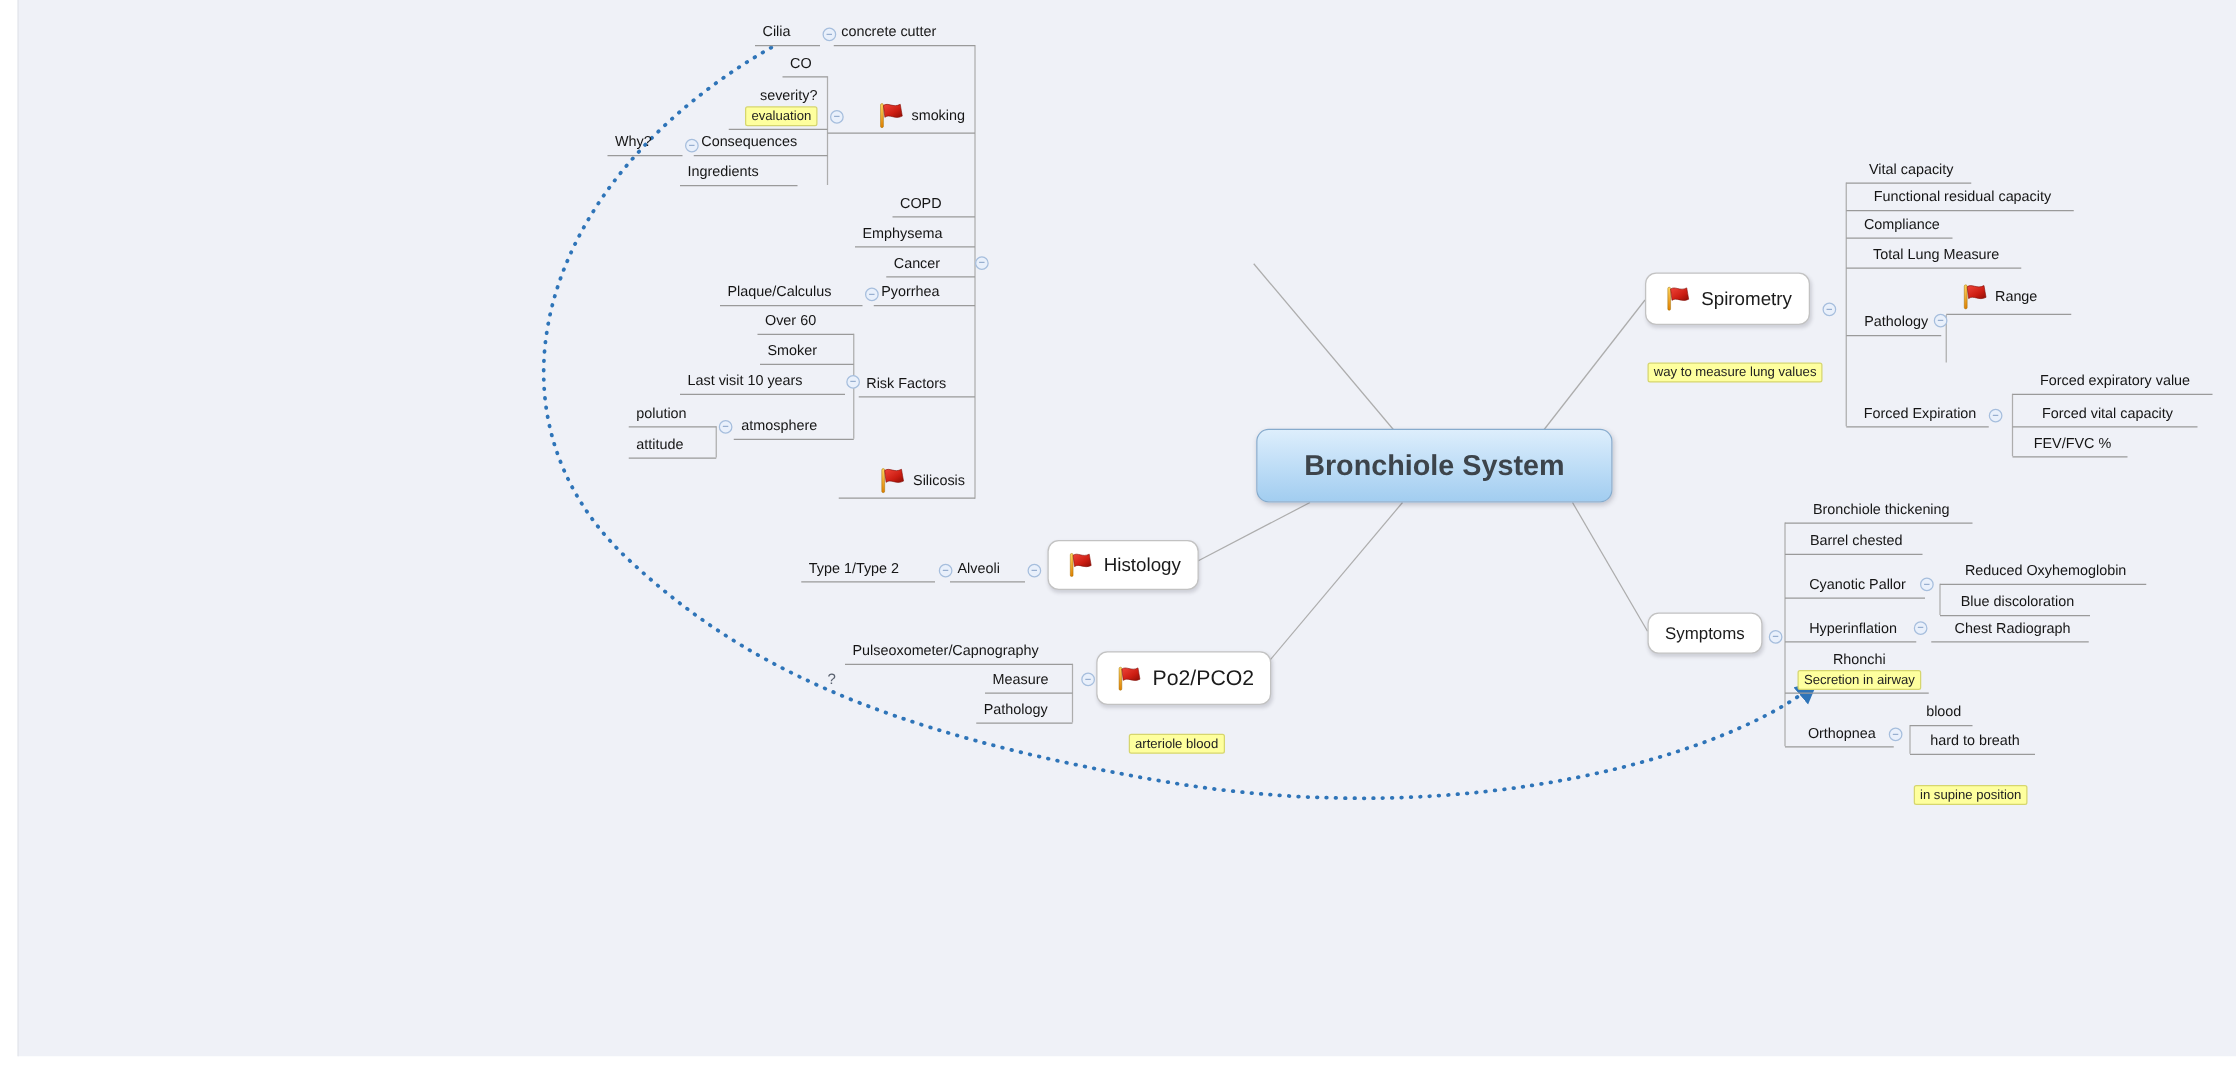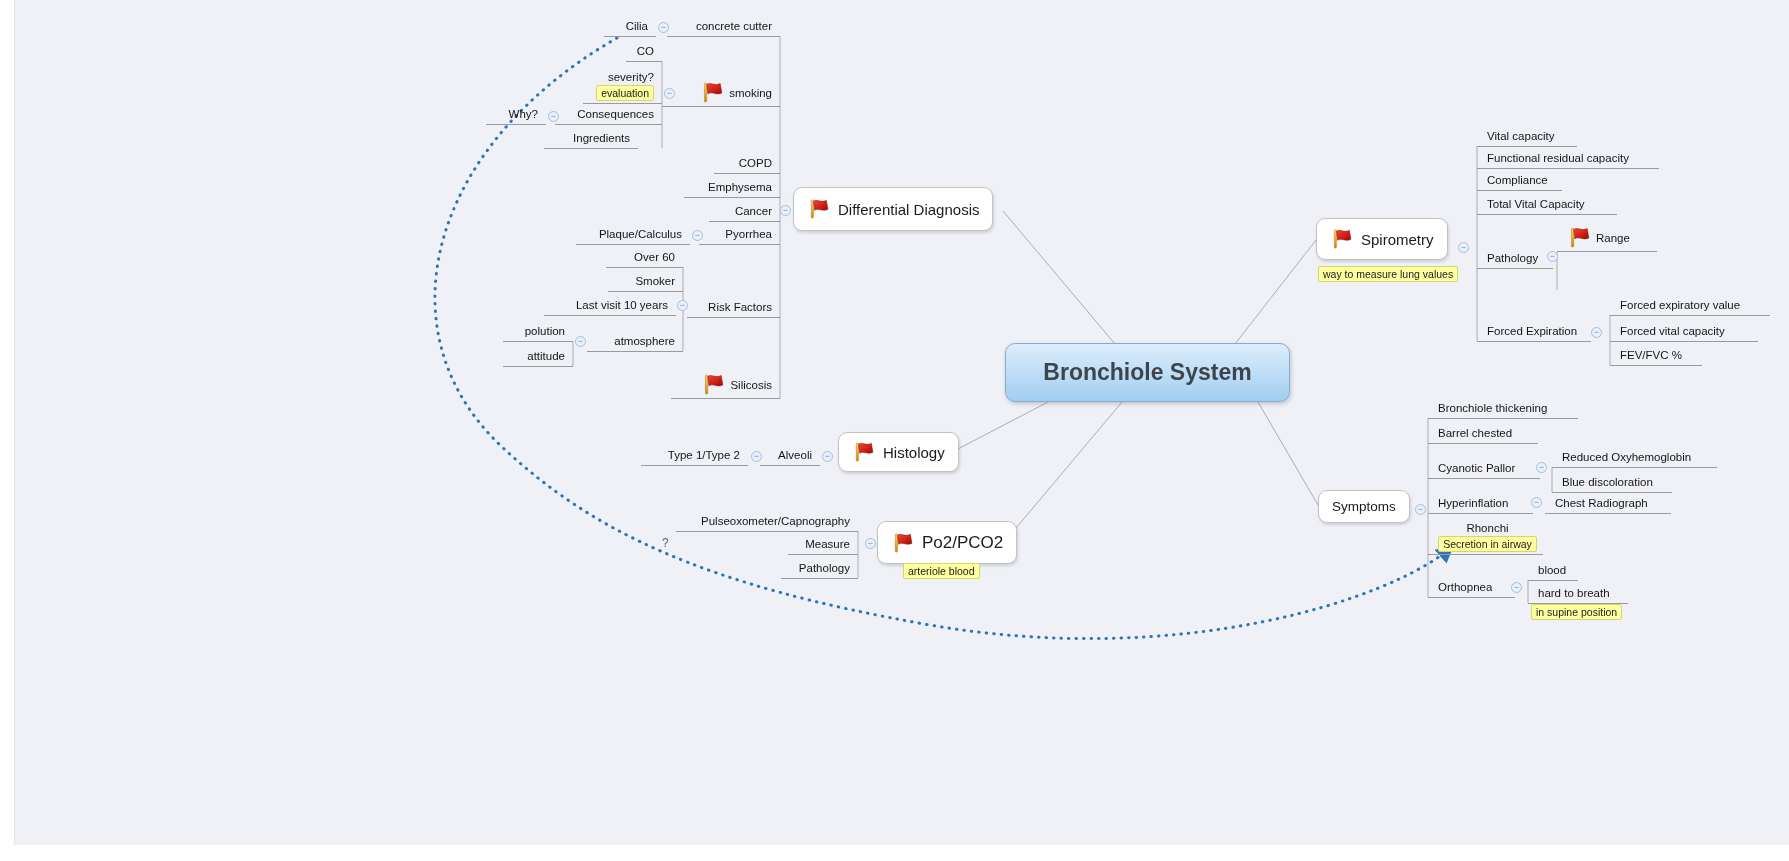--- a/index.html
+++ b/index.html
@@ -1,31 +1,31 @@
 <!DOCTYPE html>
 <html><head>
 <meta charset="utf-8">
 <style>
   html,body{margin:0;padding:0;background:#ffffff;font-family:"Liberation Sans",sans-serif;}
   #stage{position:relative;width:1789px;height:861px;overflow:hidden;background:#ffffff;}
   #canvas{position:absolute;left:14px;top:0;width:1775px;height:845px;background:#eff1f7;border-left:1px solid #e3e5ec;}
   svg.lines{position:absolute;left:0;top:0;pointer-events:none;}
   .sub{position:absolute;font-size:11.5px;line-height:14px;color:#151515;border-bottom:1px solid #9a9a9a;
        padding:2px 6px 3px;white-space:nowrap;box-sizing:border-box;}
-  .sub.l{text-align:right;padding-right:8px;}
-  .sub.r{text-align:left;padding-left:10px;}
+  .sub.l{padding-right:8px;}
+  .sub.r{text-align:center;padding-left:10px;}
   .sub.flagged{display:flex;align-items:flex-end;gap:4px;padding-bottom:1px;height:30px;}
   .sub.flagged.l{justify-content:flex-end;}
   .sub.flagged .tlabel{padding-bottom:5px;}
   .stack{display:flex;flex-direction:column;gap:1px;padding-bottom:2px;}
   .stack.l{align-items:flex-end;}
   .stack.c{align-items:center;text-align:center;}
   .ylabel{background:#feff9e;border:1px solid #d6d66e;border-radius:2px;font-size:10.5px;line-height:12px;
           padding:1px 4px;color:#222;white-space:nowrap;}
-  .ylabel.abs{position:absolute;}
+  .ylabel.abs{position:absolute;margin-top:24px;}
   .mainbox{position:absolute;display:flex;align-items:center;gap:7px;background:#ffffff;border:1px solid #c2c2c2;
            border-radius:9px;padding:0 13px;font-size:15px;color:#1b1b1b;white-space:nowrap;
            box-shadow:1px 2px 3px rgba(60,60,80,0.18);box-sizing:border-box;}
   .central{position:absolute;display:flex;align-items:center;justify-content:center;
            background:linear-gradient(#ddeefc,#bcdcf6 55%,#a2cdf0);border:1px solid #86abcd;border-radius:10px;
            font-size:23px;font-weight:bold;color:#3d444b;box-shadow:1px 2px 4px rgba(60,60,80,0.25);box-sizing:border-box;}
   .collapse{position:absolute;width:11px;height:11px;border-radius:50%;background:#e9f0fb;border:1px solid #a6bedd;
             color:#7291bb;font-size:9px;line-height:9px;text-align:center;box-sizing:border-box;cursor:pointer;}
   .flag{width:25px;height:25px;flex:0 0 auto;}
   .mainbox .flag{width:24px;height:24px;}
@@ -79,26 +79,20 @@
     </g>
     <path d="M617,38 C430,145 380,330 500,445 C590,530 700,585 930,625 C1180,668 1390,600 1452,547" stroke="#2e74b8" stroke-width="3" fill="none" stroke-linecap="round" stroke-dasharray="0.5 7" marker-end="url(#relarrow)"></path>
   </svg>
 
   <span class="qmark" style="left:662px;top:536px">?</span>
 
   <div class="central" style="left:1005px;top:343px;width:285px;height:59px">
     <span>Bronchiole System</span>
   </div>
 
-  <div class="mainbox" style="left:793px;top:187px;height:44px">
-    <svg class="flag" viewBox="0 0 26 26">
-        <use href="#flagdef"></use>
-      </svg>
-    <span>Differential Diagnosis</span>
-  </div>
   <div class="sub l" style="left:667px;top:17px;width:113px">concrete cutter</div>
   <div class="sub l" style="left:604px;top:17px;width:52px">Cilia</div>
   <div class="sub l" style="left:626px;top:42px;width:36px">CO</div>
   <div class="sub l flagged" style="left:662px;top:77px;width:118px">
     <svg class="flag" viewBox="0 0 26 26">
         <use href="#flagdef"></use>
       </svg>
     <span class="tlabel">smoking</span>
   </div>
   <div class="sub l stack" style="left:583px;top:68px;width:79px">
@@ -130,21 +124,21 @@
   <div class="mainbox" style="left:1316px;top:218px;height:42px">
     <svg class="flag" viewBox="0 0 26 26">
         <use href="#flagdef"></use>
       </svg>
     <span>Spirometry</span>
   </div>
   <span class="ylabel abs" style="left:1318px;top:266px">way to measure lung values</span>
   <div class="sub r" style="left:1477px;top:127px;width:100px">Vital capacity</div>
   <div class="sub r" style="left:1477px;top:149px;width:182px">Functional residual capacity</div>
   <div class="sub r" style="left:1477px;top:171px;width:85px">Compliance</div>
-  <div class="sub r" style="left:1477px;top:195px;width:140px">Total Vital Capacity</div>
+  <div class="sub r" style="left:1477px;top:195px;width:140px">Total Lung Measure</div>
   <div class="sub r" style="left:1477px;top:249px;width:76px">Pathology</div>
   <div class="sub r flagged" style="left:1557px;top:222px;width:100px">
     <svg class="flag" viewBox="0 0 26 26">
         <use href="#flagdef"></use>
       </svg>
     <span class="tlabel">Range</span>
   </div>
   <div class="sub r" style="left:1477px;top:322px;width:114px">Forced Expiration</div>
   <div class="sub r" style="left:1610px;top:296px;width:160px">Forced expiratory value</div>
   <div class="sub r" style="left:1610px;top:322px;width:148px">Forced vital capacity</div>

